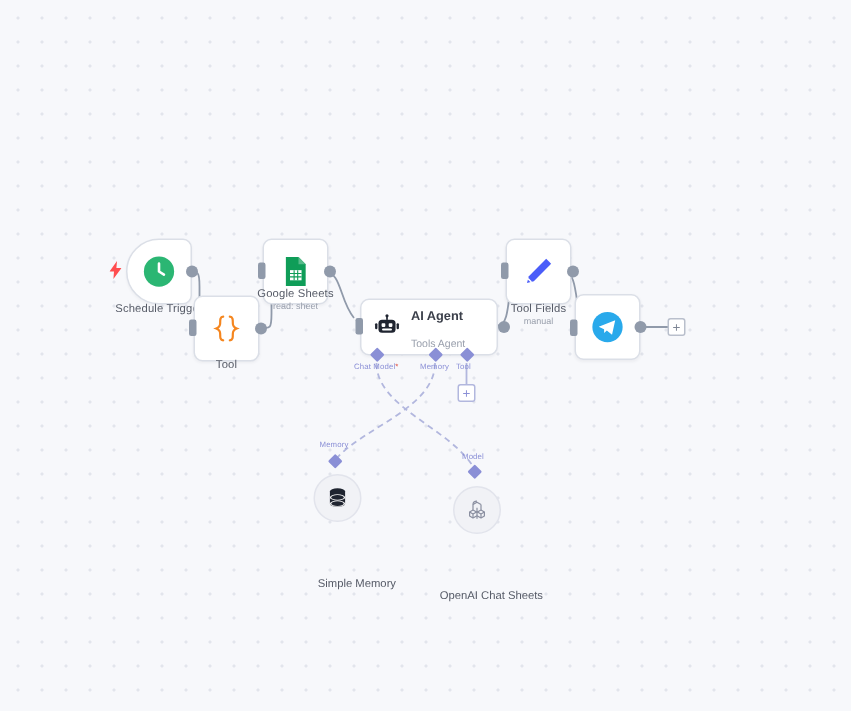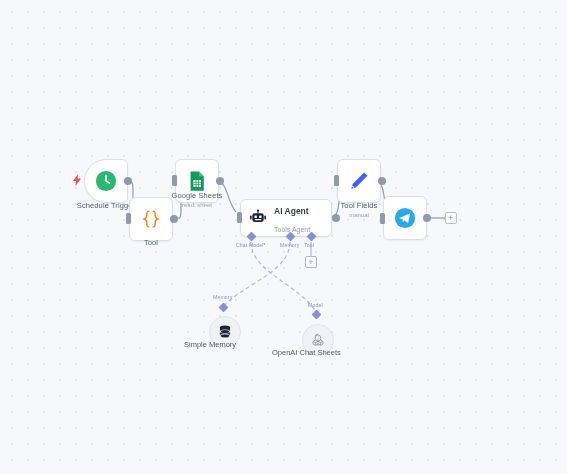--- a/index.html
+++ b/index.html
@@ -163,21 +163,22 @@
     border: 1px solid #e2e4ec;
     display: flex;
     align-items: center;
     justify-content: center;
   }
   .subnode-caption {
     position: absolute;
     font-size: 7.5px;
     color: #555a66;
     white-space: nowrap;
-    text-align: left;
+    text-align: right;
+    margin-top: 44px;
   }
 
   
   .bolt {
     position: absolute;
     color: #ff4d4f;
     font-size: 11px;
     line-height: 1;
   }
 

